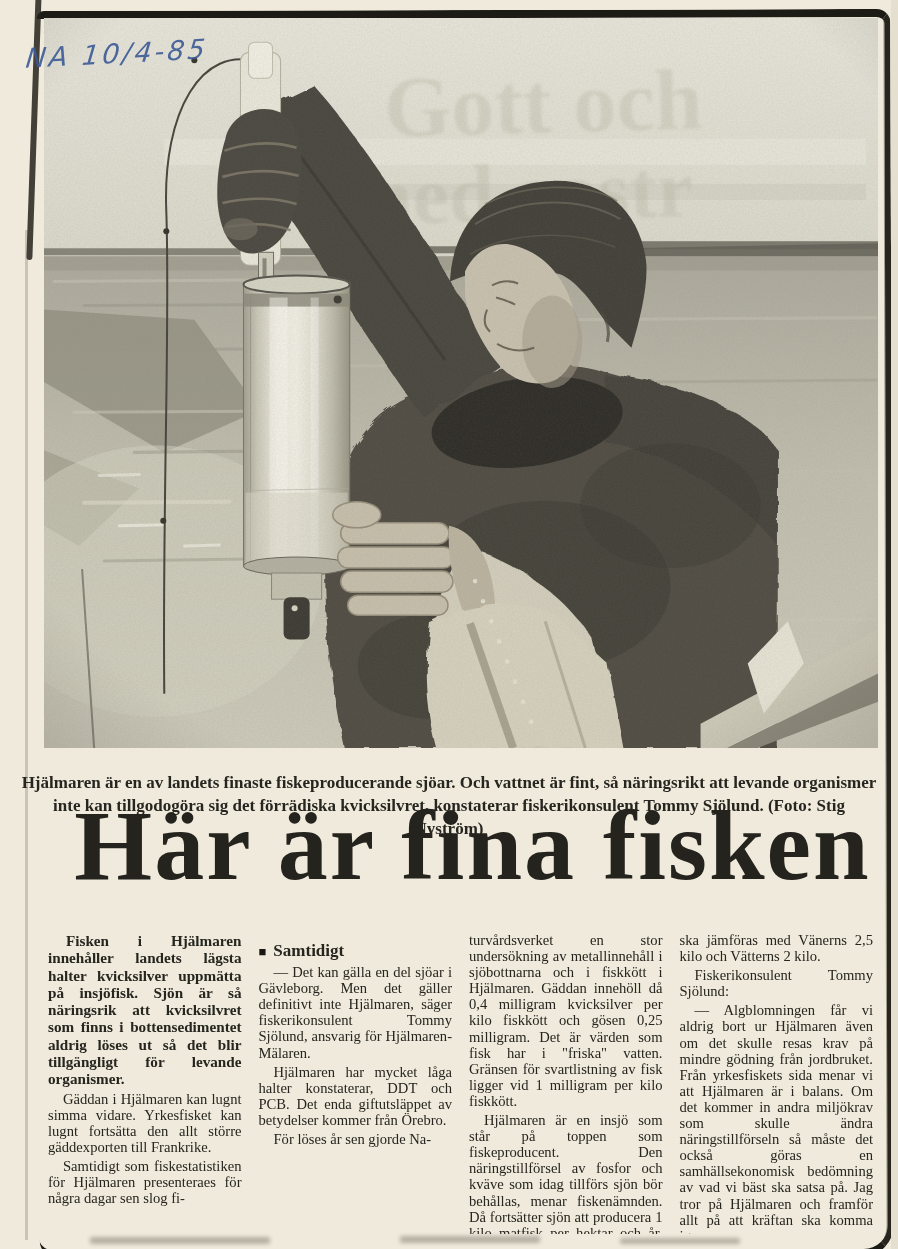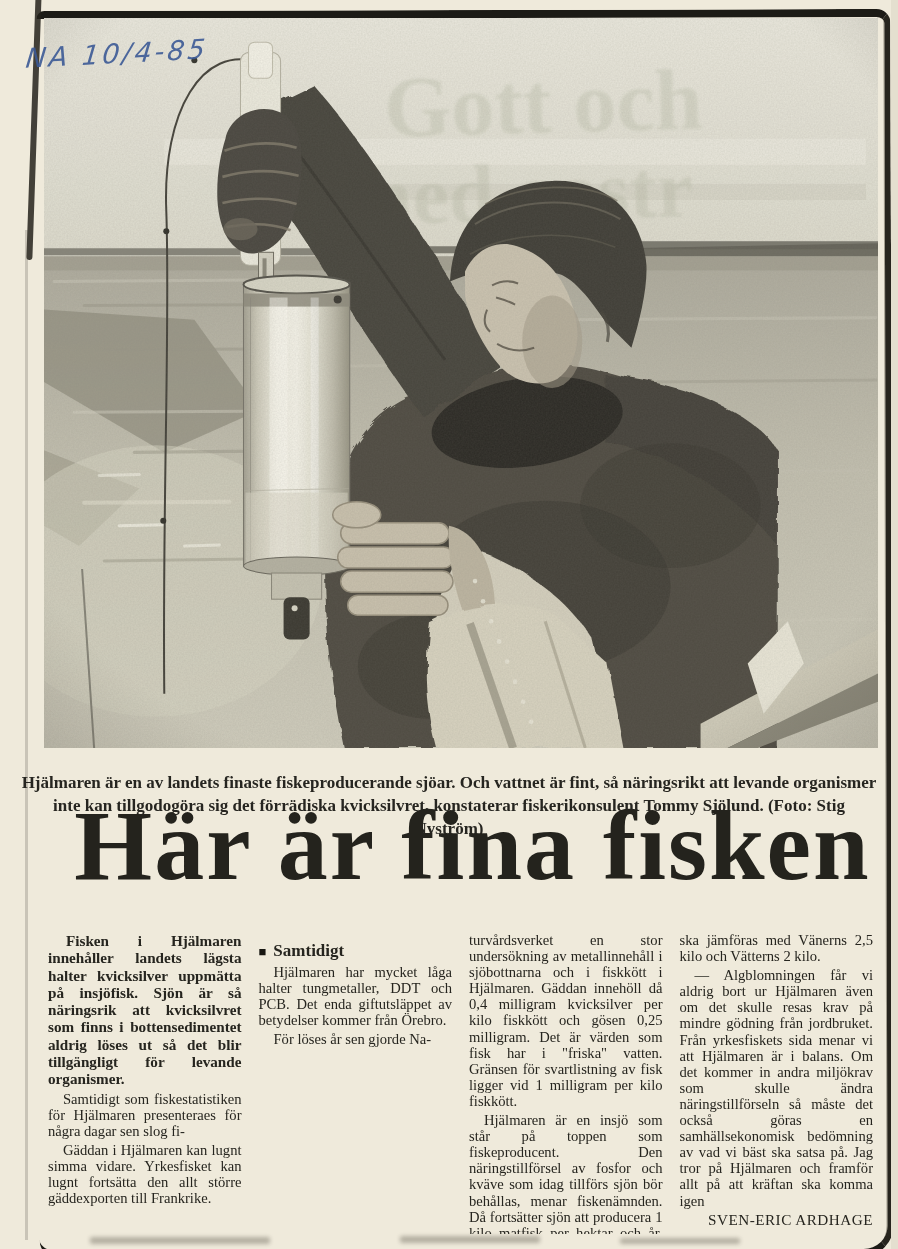--- a/index.html
+++ b/index.html
@@ -242,37 +242,39 @@
 
   <div class="hand-note">NA 10/4-85</div>
 
   <p class="caption">Hjälmaren är en av landets finaste fiskeproducerande sjöar. Och vattnet är fint, så näringsrikt att levande organismer inte kan tillgodogöra sig det förrädiska kvicksilvret, konstaterar fiskerikonsulent Tommy Sjölund. (Foto: Stig Nyström)</p>
 
   <h1 class="headline" style="margin:0;">Här är fina fisken</h1>
 
   <div class="columns">
     <div class="col">
       <p class="lead">Fisken i Hjälmaren innehåller landets lägsta halter kvicksilver uppmätta på insjöfisk. Sjön är så näringsrik att kvicksilvret som finns i bottensedimentet aldrig löses ut så det blir tillgängligt för levande organismer.</p>
+      <p>Gäddan i Hjälmaren kan lugnt simma vidare. Yrkesfisket kan lugnt fortsätta den allt större gäddexporten till Frankrike.</p>
       <p>Samtidigt som fiskestatistiken för Hjälmaren presenteraes för några dagar sen slog fi-</p>
-      <p>Gäddan i Hjälmaren kan lugnt simma vidare. Yrkesfisket kan lugnt fortsätta den allt större gäddexporten till Frankrike.</p>
     </div>
     <div class="col">
       <div class="subhead-row">
         <span class="bullet">■</span>
         <span class="subhead-text">Samtidigt</span>
       </div>
-      <p>Hjälmaren har mycket låga halter tungmetaller, DDT och PCB. Det enda giftutsläppet av betydelser kommer från Örebro.</p>
+      <p class="cont" style="text-indent:15px;">— Det kan gälla en del sjöar i Gävleborg. Men det gäller definitivt inte Hjälmaren, säger fiskerikonsulent Tommy Sjölund, ansvarig för Hjälmaren-Mälaren.</p>
+      <p>Hjälmaren har mycket låga halter konstaterar, DDT och PCB. Det enda giftutsläppet av betydelser kommer från Örebro.</p>
       <p>För löses år sen gjorde Na-</p>
     </div>
     <div class="col">
       <p class="cont">turvårdsverket en stor undersökning av metallinnehåll i sjöbottnarna och i fiskkött i Hjälmaren. Gäddan innehöll då 0,4 milligram kvicksilver per kilo fiskkött och gösen 0,25 milligram. Det är värden som fisk har i "friska" vatten. Gränsen för svartlistning av fisk ligger vid 1 milligram per kilo fiskkött.</p>
       <p>Hjälmaren är en insjö som står på toppen som fiskeproducent. Den näringstillförsel av fosfor och kväve som idag tillförs sjön bör behållas, menar fiskenämnden. Då fortsätter sjön att producera 1 kilo matfisk per hektar och år. Det</p>
     </div>
     <div class="col">
       <p class="cont">ska jämföras med Vänerns 2,5 kilo och Vätterns 2 kilo.</p>
+      <p>Fiskerikonsulent Tommy Sjölund:</p>
       <p>— Algblomningen får vi aldrig bort ur Hjälmaren även om det skulle resas krav på mindre gödning från jordbruket. Från yrkesfiskets sida menar vi att Hjälmaren är i balans. Om det kommer in andra miljökrav som skulle ändra näringstillförseln så måste det också göras en samhällsekonomisk bedömning av vad vi bäst ska satsa på. Jag tror på Hjälmaren och framför allt på att kräftan ska komma igen</p>
       <p class="byline">SVEN-ERIC ARDHAGE</p>
     </div>
   </div>
 
   <div class="clip-frame"></div>
   <div class="left-edge-dark"></div>
   <div class="left-edge-soft"></div>
   <div class="right-paper"></div>
   <div class="smudge" style="left:90px;top:1237px;width:180px;height:7px;"></div>

